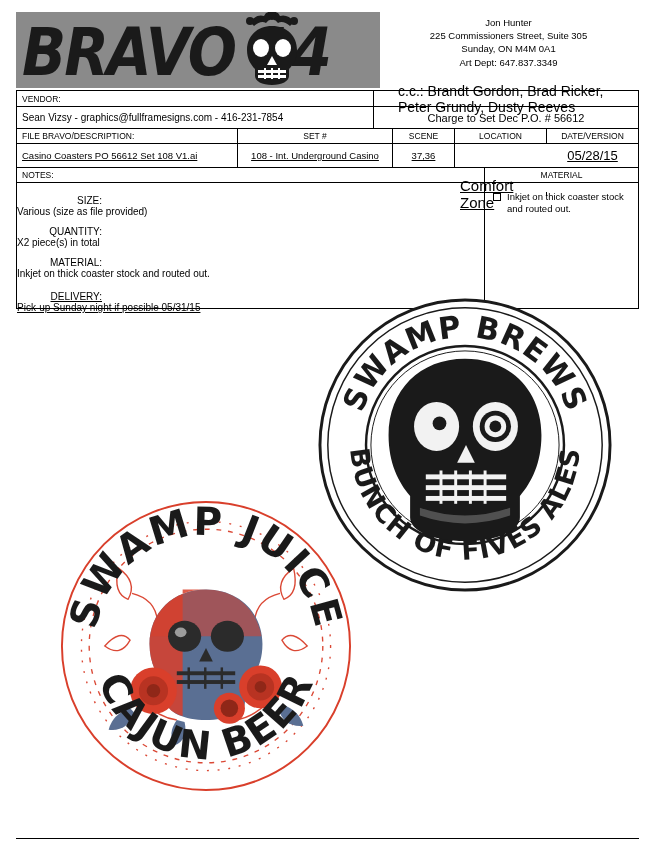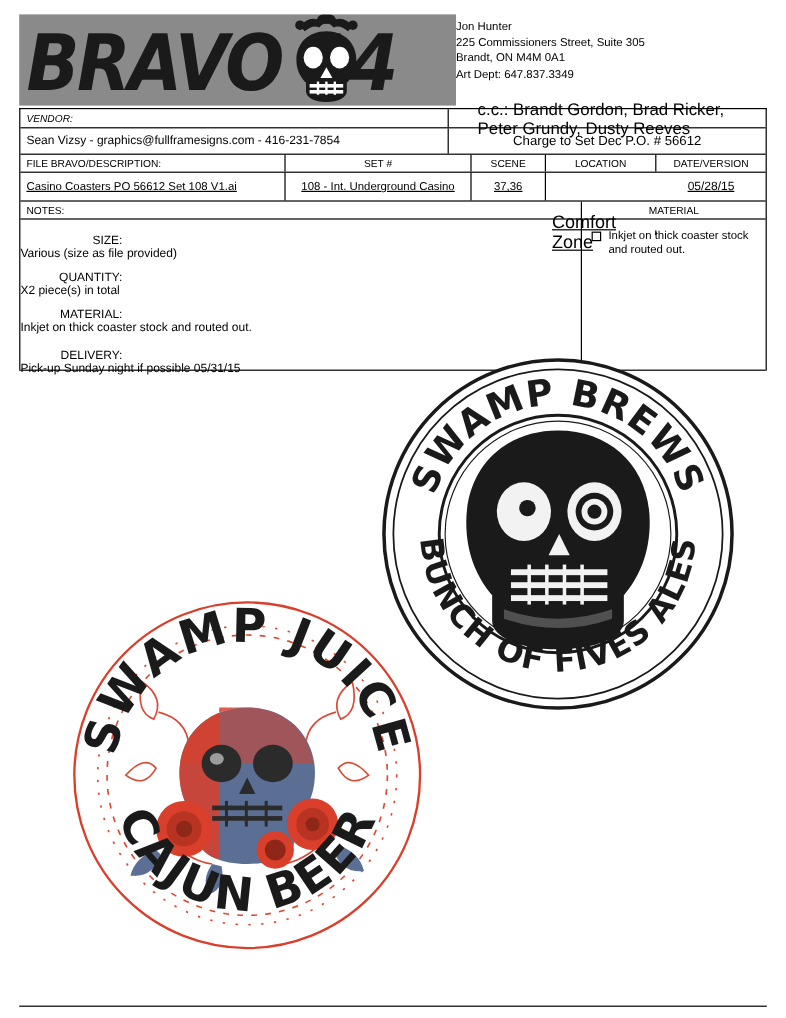--- a/index.html
+++ b/index.html
@@ -56,21 +56,21 @@
   }
   .logo-skull {
     position: absolute;
     left: 214px;
     top: 0px;
     width: 84px;
     height: 76px;
   }
   .header-contact {
     flex: 1;
-    text-align: left;
+    text-align: center;
     font-size: 9.5px;
     line-height: 13.2px;
     padding-top: 4px;
     padding-right: 2px;
     color: #000;
   }
 
   
   .form {
     position: absolute;
@@ -85,40 +85,40 @@
     padding: 2px 5px;
     font-size: 9px;
     border-right: 1px solid #000;
     display: flex;
     align-items: center;
   }
   .cell:last-child { border-right: none; }
   .cell.head { font-size: 8.5px; }
 
   .r1 { height: 16px; }
-  .r1 .c1 { width: 357px; font-style: italic; }
+  .r1 .c1 { width: 357px; }
   .r1 .c2 { flex: 1; font-size: 14px; margin-left: 19px; }
 
   .r2 { height: 22px; }
   .r2 .c1 { width: 357px; font-size: 10px; }
   .r2 .c2 { flex: 1; justify-content: center; font-size: 11px; }
 
   .r3 { height: 15px; }
   .r3 .c1 { width: 221px; }
   .r3 .c2 { width: 155px; justify-content: center; }
   .r3 .c3 { width: 62px; justify-content: center; }
   .r3 .c4 { width: 92px; justify-content: center; }
   .r3 .c5 { flex: 1; justify-content: center; }
 
   .r4 { height: 24px; text-decoration: underline; }
   .r4 .c1 { width: 221px; font-size: 9.5px; }
   .r4 .c2 { width: 155px; justify-content: center; font-size: 9.5px; }
   .r4 .c3 { width: 62px; justify-content: center; font-size: 9.5px; }
   .r4 .c4 { width: 92px; justify-content: center; font-size: 15px; margin-top: 48px; }
-  .r4 .c5 { flex: 1; justify-content: center; font-size: 10px; }
+  .r4 .c5 { flex: 1; justify-content: center; font-size: 13px; }
 
   .r5 { height: 15px; }
   .r5 .c1 { width: 468px; }
   .r5 .c2 { flex: 1; justify-content: center; }
 
   .notes-row { display: flex; border-bottom: 1px solid #000; height: 126px; }
   .notes-left {
     width: 468px;
     border-right: 1px solid #000;
     padding: 12px 0 0 0;
@@ -135,21 +135,21 @@
     margin-bottom: 9px;
     flex-direction: column;
   }
   .nlabel {
     width: 92px;
     text-align: right;
     padding-right: 7px;
     flex: none;
   }
   .nvalue { flex: 1; }
-  .delivery { margin-top: 12px; }
+  .delivery { margin-top: 12px; text-decoration: underline; }
 
   .colour-item {
     display: flex;
     font-size: 9.5px;
     line-height: 12px;
   }
   .checkbox {
     width: 8px;
     height: 8px;
     border: 1px solid #000;
@@ -214,21 +214,21 @@
           <rect x="28" y="63" width="28" height="3"></rect>
           <rect x="34" y="56" width="2" height="11"></rect>
           <rect x="41" y="56" width="2" height="11"></rect>
           <rect x="48" y="56" width="2" height="11"></rect>
         </g>
       </svg>
     </div>
     <div class="header-contact">
       <div>Jon Hunter</div>
       <div>225 Commissioners Street, Suite 305</div>
-      <div>Brandt, ON M4M 0A1</div>
+      <div>Sunday, ON M4M 0A1</div>
       <div>Art Dept: 647.837.3349</div>
     </div>
   </div>
 
   <div class="form">
 
     <div class="row r1">
       <div class="cell head c1">VENDOR:</div>
       <div class="cell head c2">c.c.: Brandt Gordon, Brad Ricker, Peter Grundy, Dusty Reeves</div>
     </div>

